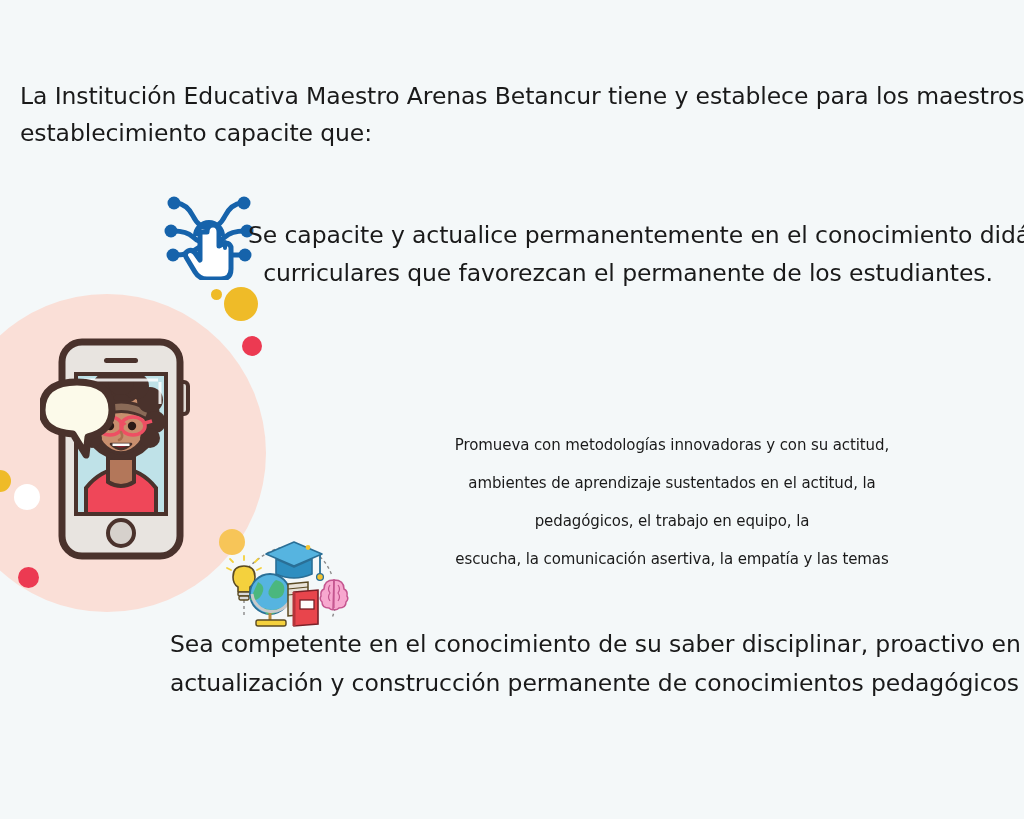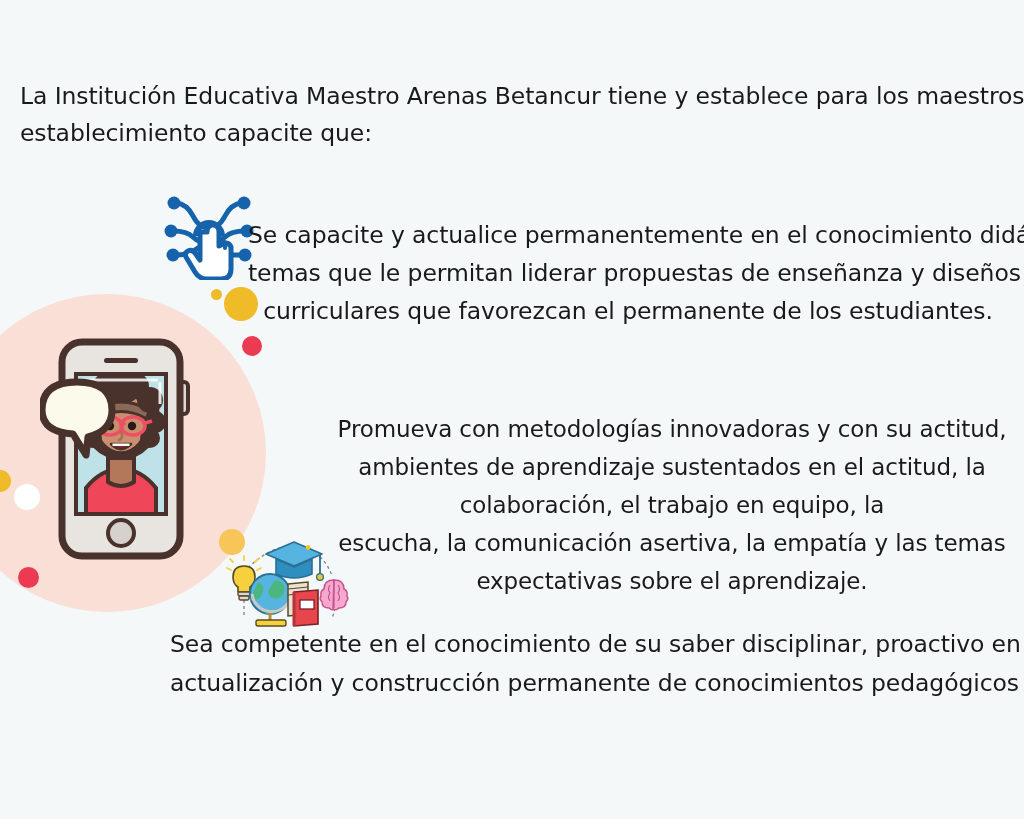--- a/index.html
+++ b/index.html
@@ -41,23 +41,23 @@
     left: 248px;
     top: 216px;
     width: 760px;
     font-size: 23.5px;
     line-height: 38px;
     text-align: center;
   }
   #para-1 .l1 { text-align: left; display: block; }
   #para-2 {
     left: 336px;
-    top: 410px;
+    top: 426px;
     width: 672px;
-    font-size: 23px;
+    font-size: 15px;
     line-height: 38px;
     text-align: center;
   }
   #para-3 {
     left: 170px;
     top: 625px;
     width: 826px;
     font-size: 23.5px;
     line-height: 39px;
     text-align: center;
@@ -278,30 +278,28 @@
     </svg>
   </div>
 
   <div class="txt" id="intro-text">
     <span class="line">La Institución Educativa Maestro Arenas Betancur tiene y establece para los  maestros del</span>
     <span class="line">establecimiento capacite que:</span>
   </div>
 
   <div class="txt" id="para-1">
     <span class="line l1">Se capacite y actualice permanentemente en el conocimiento didáctico</span>
-    <span class="line">temas que le permitan liderar propuestas de enseñanza y diseños</span>
     <span class="line">curriculares que favorezcan el permanente de los estudiantes.</span>
   </div>
 
   <div class="txt" id="para-2">
     <span class="line">Promueva con metodologías innovadoras y con su actitud,</span>
     <span class="line">ambientes de aprendizaje sustentados en el actitud, la</span>
-    <span class="line">colaboración, el trabajo en equipo, la</span>
+    <span class="line">pedagógicos, el trabajo en equipo, la</span>
     <span class="line">escucha, la comunicación asertiva, la empatía y las temas</span>
-    <span class="line">expectativas sobre el aprendizaje.</span>
   </div>
 
   <div class="txt" id="para-3">
     <span class="line">Sea competente en el conocimiento de su saber disciplinar, proactivo en la</span>
     <span class="line">actualización y construcción permanente de conocimientos pedagógicos</span>
   </div>
 
 </div>
 
 </body></html>

